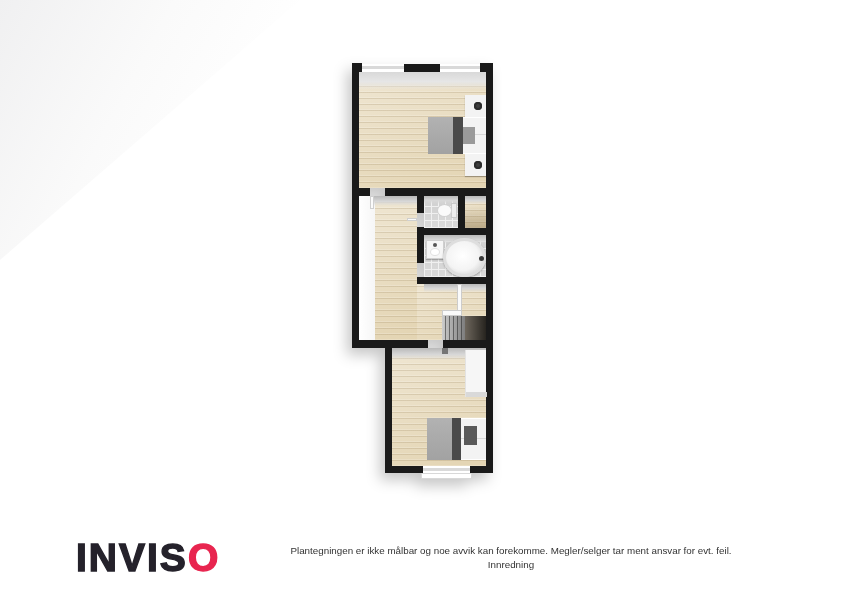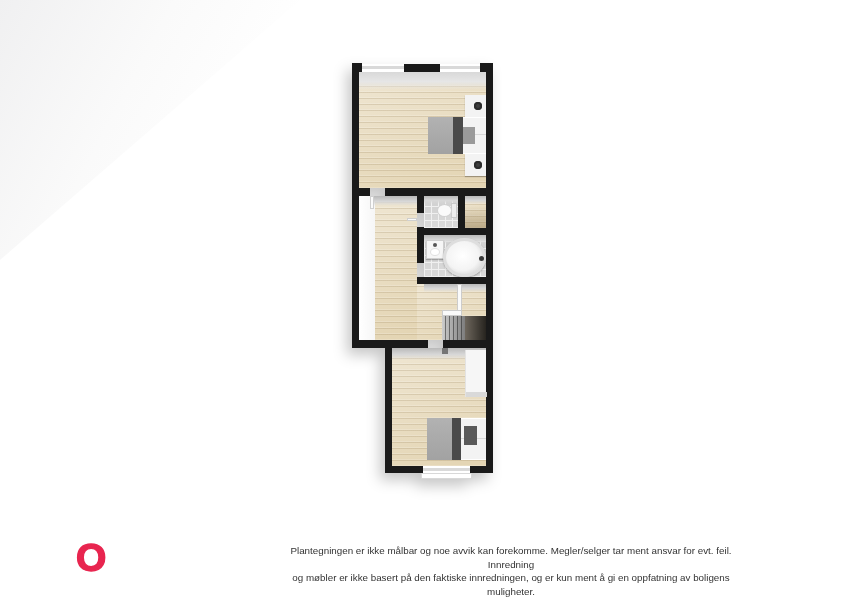--- a/index.html
+++ b/index.html
@@ -168,19 +168,19 @@
   </div>
 
   <div class="abs wall" style="left:40px;top:408px;width:38px;height:7px;"></div>
   <div class="abs window" style="left:78px;top:408px;width:47px;height:7px;"></div>
   <div class="abs wall" style="left:125px;top:408px;width:23px;height:7px;"></div>
   <div class="abs" style="left:76px;top:415px;width:51px;height:6px;background:#ffffff;border:1px solid #d8d8d8;box-sizing:border-box;"></div>
 
 </div>
 
 <div class="abs logo">
+  <span>INVIS</span>
     <span class="logo-o">O</span>
 </div>
 
 <div class="abs disclaimer">
   <div>Plantegningen er ikke målbar og noe avvik kan forekomme. Megler/selger tar ment ansvar for evt. feil. Innredning</div>
-  <div>og møbler er ikke basert på den faktiske innredningen, og er kun ment å gi en oppfatning av boligens muligheter.</div>
 </div>
 
 </body></html>

